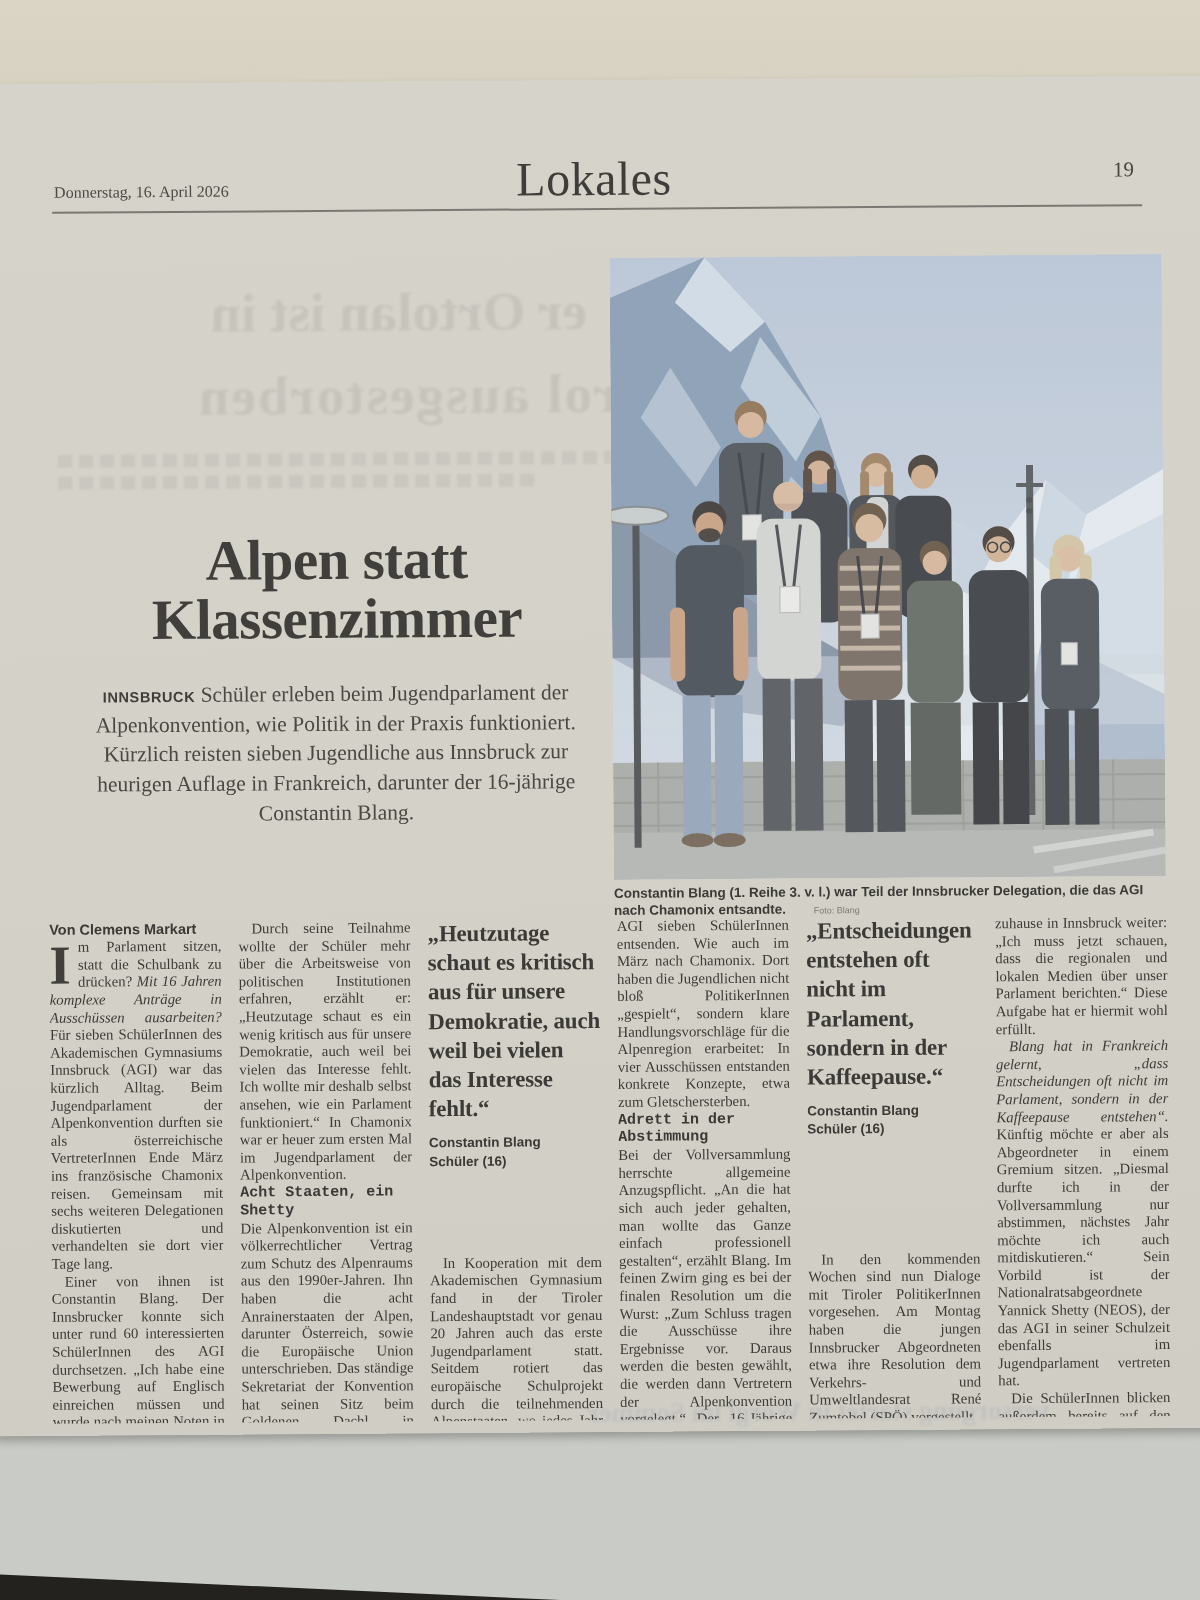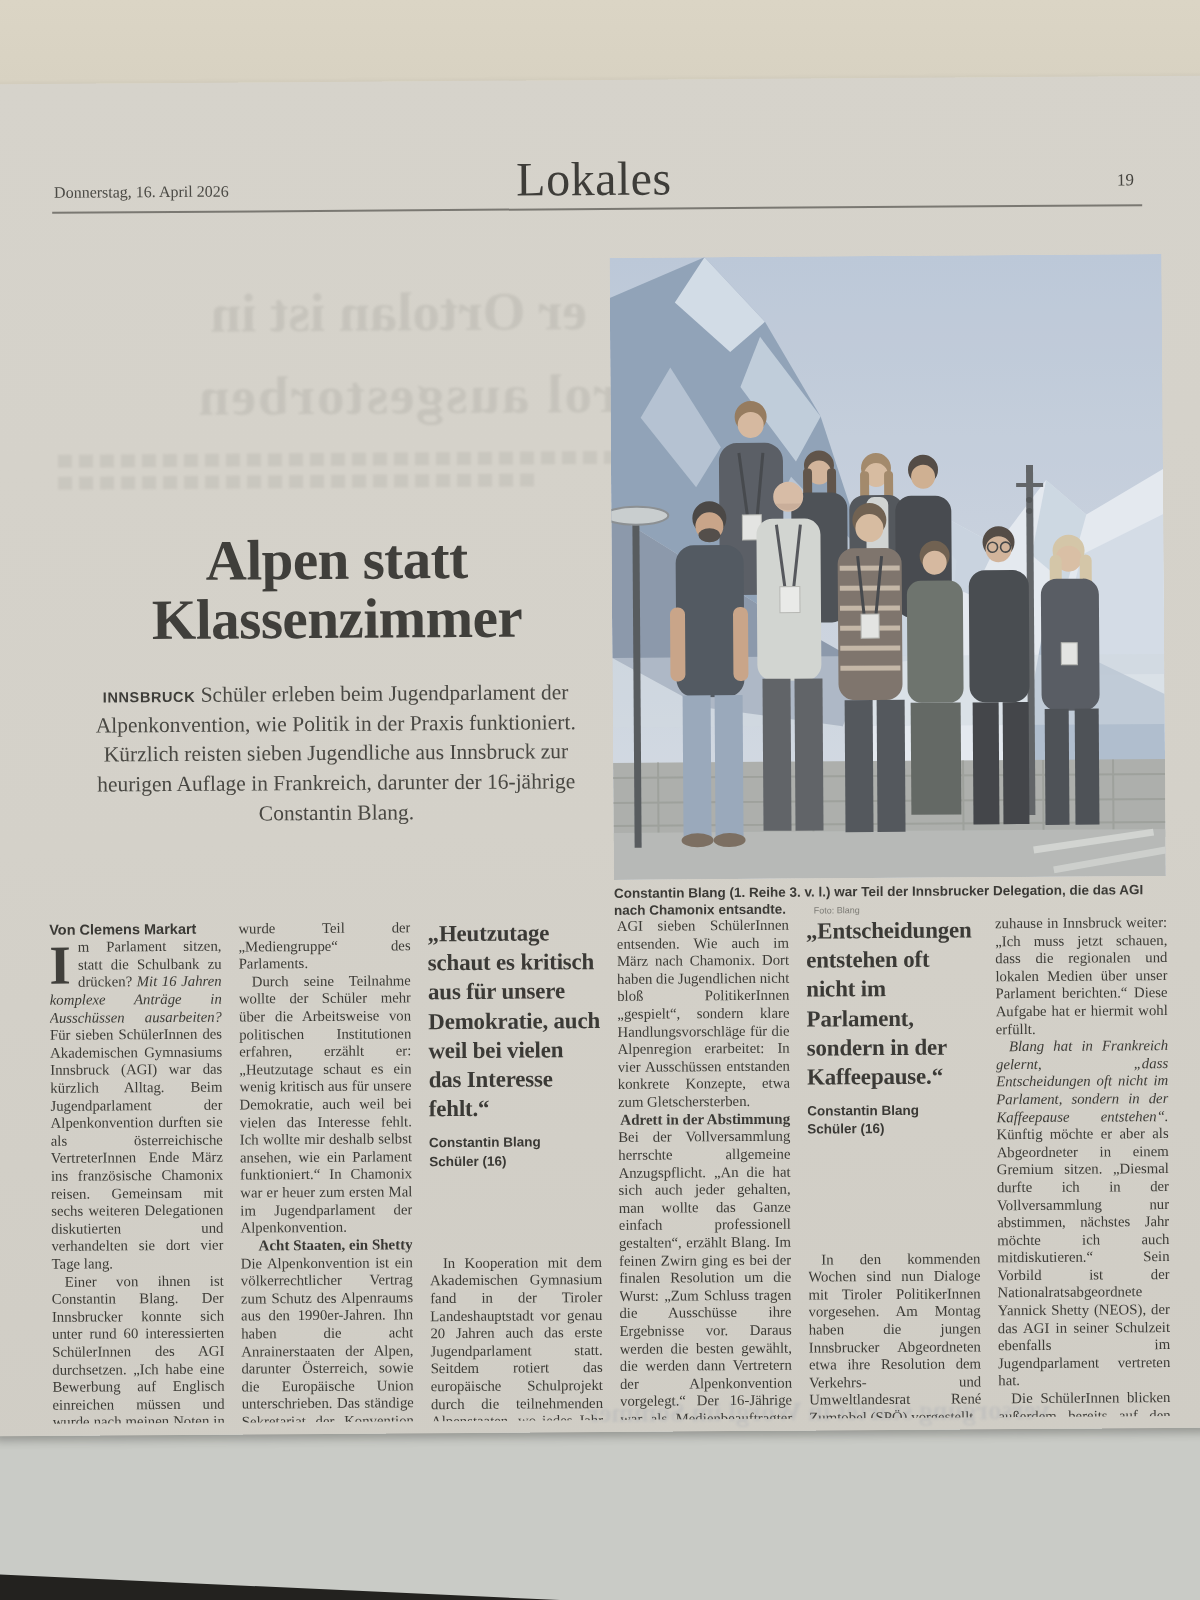--- a/index.html
+++ b/index.html
@@ -21,21 +21,21 @@
     position:absolute;left:-10px;top:80px;width:1220px;height:1352px;
     background:linear-gradient(178deg,#d6d3cb 0%,#d4d1c9 55%,#d0cdc5 100%);
     transform:rotate(-0.4deg);
     box-shadow:0 5px 9px rgba(40,40,35,.30);
   }
   
   .masthead{position:absolute;left:68px;right:72px;top:58px;height:64px;}
   .date{position:absolute;left:0;bottom:4px;font-size:16px;color:#4b4a45;}
   .section-title{position:absolute;left:0;right:0;bottom:-4px;text-align:center;
     font-size:48px;color:#3e3d39;letter-spacing:.5px;}
-  .page-number{position:absolute;right:0;bottom:8px;font-size:17px;color:#45443f;}
+  .page-number{position:absolute;right:0;bottom:16px;font-size:21px;color:#45443f;}
   .head-rule{position:absolute;left:66px;right:64px;top:128px;height:2px;background:#5b5a54;opacity:.75;}
 
   
   .ghost-top{position:absolute;left:70px;top:190px;width:560px;color:#70706a;}
   .ghost-line{transform:scaleX(-1);font-weight:bold;font-size:55px;opacity:.14;
     filter:blur(1px);line-height:1.5;white-space:nowrap;}
   .ghost-line.l1{text-align:left;padding-left:30px;}
   .ghost-line.l2{text-align:left;padding-left:0px;letter-spacing:2px;}
   .ghost-smear{height:13px;margin-top:16px;opacity:.10;filter:blur(1px);
     background:repeating-linear-gradient(90deg,#6c6b64 0 14px,transparent 14px 21px);}
@@ -64,22 +64,22 @@
   .columns{position:absolute;left:58px;top:838px;width:1118px;height:502px;
     display:grid;grid-template-columns:repeat(6,1fr);column-gap:17px;}
   .col{height:502px;overflow:hidden;font-size:14.8px;line-height:1.19;
     color:#3c3b36;text-align:justify;hyphens:auto;}
   .col p{margin:0;}
   .col p.indent{text-indent:13px;}
   .byline{font-family:"Liberation Sans",sans-serif;font-weight:bold;
     font-size:14.5px;color:#3a3935;margin:0 0 18px 0;text-align:left;}
   .dropcap{float:left;font-weight:bold;font-size:55px;line-height:.82;
     padding:4px 7px 0 0;color:#403f3b;}
-  .subhead{font-family:Liberation Serif, serif;font-weight:bold;
-    font-size:15px;color:#3a3935;text-align:right;margin:11px 0 7px 0;}
+  .subhead{font-family:Liberation Mono, monospace;font-weight:bold;
+    font-size:15px;color:#3a3935;text-align:left;margin:11px 0 7px 0;}
   .quote-col{text-align:left;hyphens:none;}
   .pull-quote{font-weight:bold;font-size:23px;line-height:1.27;color:#3b3a36;
     letter-spacing:-.2px;}
   .quote-attrib{font-family:"Liberation Sans",sans-serif;font-weight:bold;
     font-size:13.5px;color:#3a3935;margin-top:11px;line-height:1.35;}
   .q-gap-1{height:84px;}
   .q-gap-2{height:112px;}
   .ital{font-style:italic;}
 </style>
 </head>
@@ -259,21 +259,20 @@
       <p>
         <span class="dropcap">I</span>
         <span>m Parlament sitzen, statt die Schulbank zu drücken? </span>
         <span class="ital">Mit 16 Jahren komplexe Anträge in Ausschüssen ausarbeiten? </span>
         <span>Für sieben SchülerInnen des Akademischen Gymnasiums Innsbruck (AGI) war das kürzlich Alltag. Beim Jugendparlament der Alpenkonvention durften sie als österreichische VertreterInnen Ende März ins französische Chamonix reisen. Gemeinsam mit sechs weiteren Delegationen diskutierten und verhandelten sie dort vier Tage lang.</span>
       </p>
       <p class="indent">Einer von ihnen ist Constantin Blang. Der Innsbrucker konnte sich unter rund 60 interessierten SchülerInnen des AGI durchsetzen. „Ich habe eine Bewerbung auf Englisch einreichen müssen und wurde nach meinen Noten in Englisch, Geografie und Geschichte gefragt“, sagt der 16-Jährige. Das Zeugnis dürfte gepasst haben, denn der Jugendliche</p>
     </div>
 
     <div class="col">
-      <p>wurde Teil der „Mediengruppe“ des Parlaments.</p>
       <p class="indent">Durch seine Teilnahme wollte der Schüler mehr über die Arbeitsweise von politischen Institutionen erfahren, erzählt er: „Heutzutage schaut es ein wenig kritisch aus für unsere Demokratie, auch weil bei vielen das Interesse fehlt. Ich wollte mir deshalb selbst ansehen, wie ein Parlament funktioniert.“ In Chamonix war er heuer zum ersten Mal im Jugendparlament der Alpenkonvention.</p>
       <p class="subhead">Acht Staaten, ein Shetty</p>
       <p>Die Alpenkonvention ist ein völkerrechtlicher Vertrag zum Schutz des Alpenraums aus den 1990er-Jahren. Ihn haben die acht Anrainerstaaten der Alpen, darunter Österreich, sowie die Europäische Union unterschrieben. Das ständige Sekretariat der Konvention hat seinen Sitz beim Goldenen Dachl in Innsbruck.</p>
     </div>
 
     <div class="col quote-col">
       <div class="pull-quote">„Heutzutage schaut es kritisch aus für unsere Demokratie, auch weil bei vielen das Interesse fehlt.“</div>
       <div class="quote-attrib">
         <div>Constantin Blang</div>
         <div>Schüler (16)</div>

